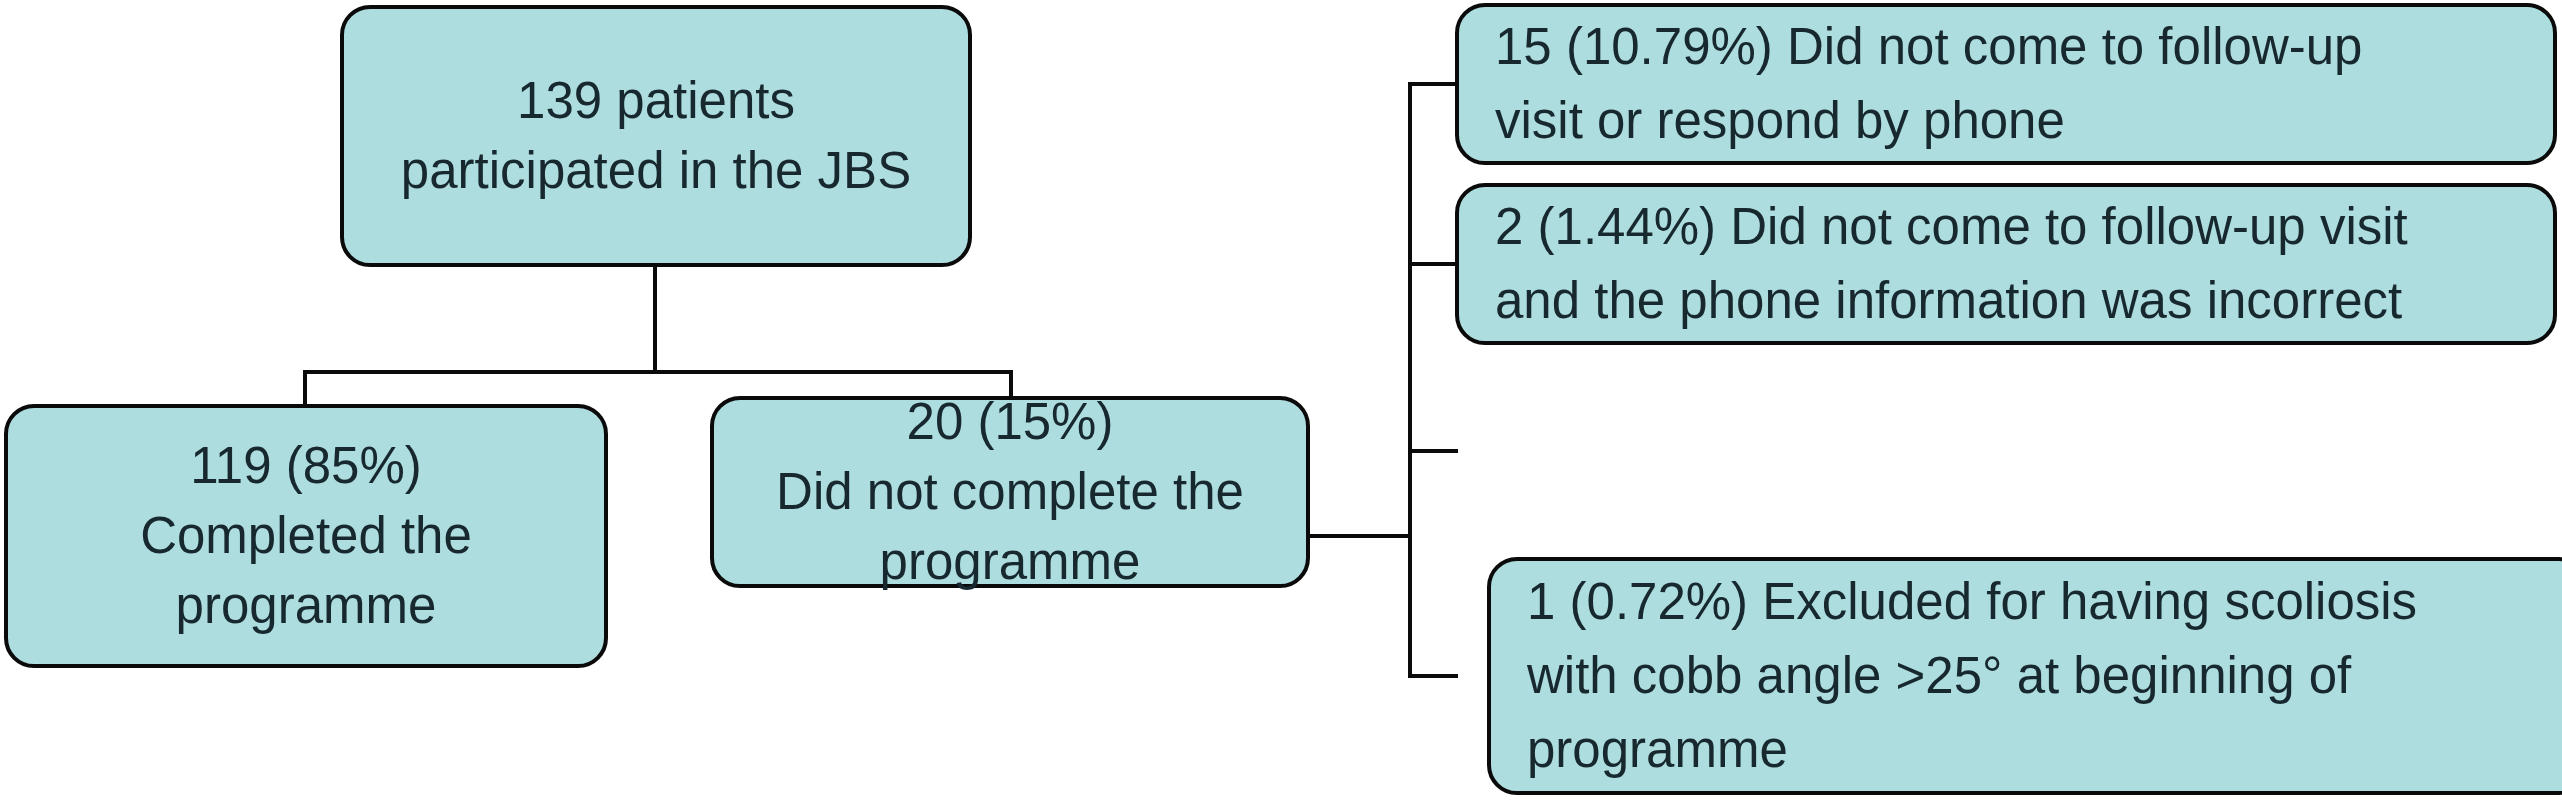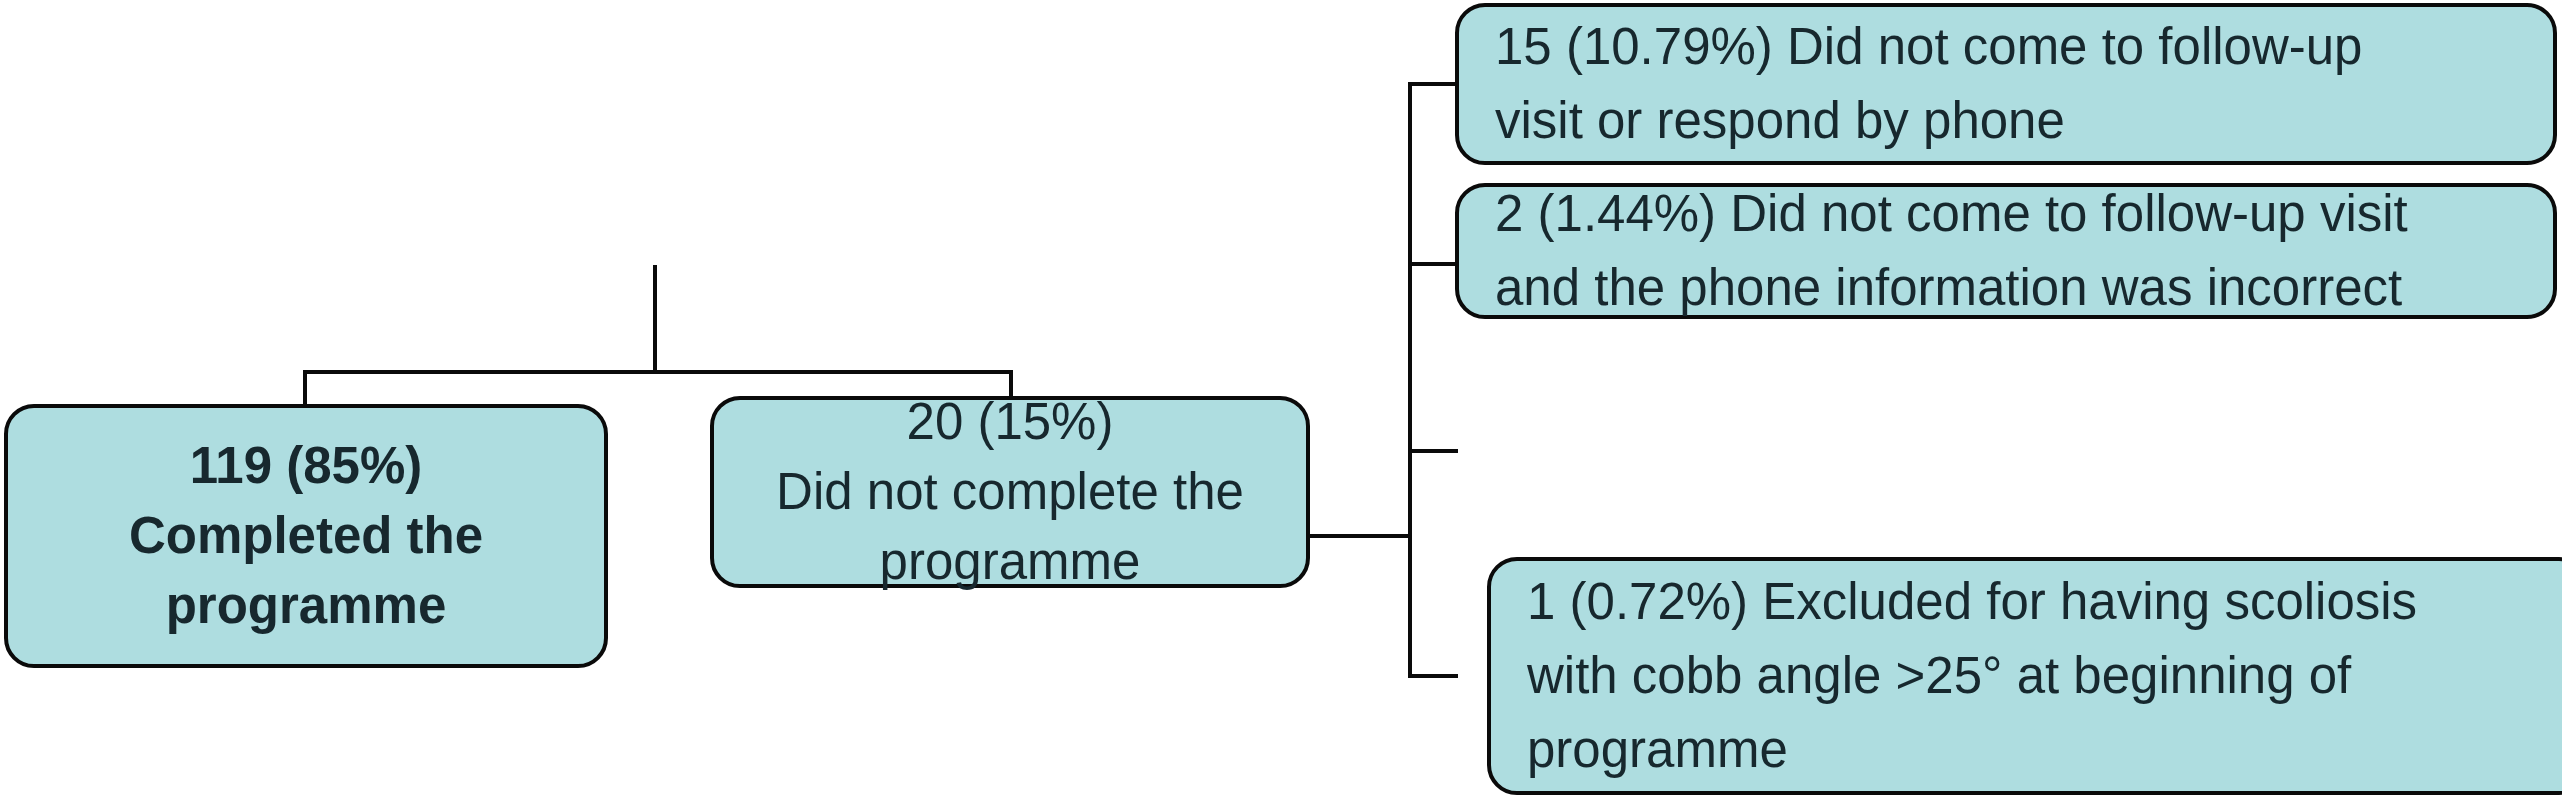--- a/index.html
+++ b/index.html
@@ -41,24 +41,24 @@
     line-height:74px;
     padding:14px 28px 14px 36px;
   }
   .line{
     position:absolute;
     background:var(--connector);
   }
 
   
   .n-root{left:340px;top:5px;width:632px;height:262px;}
-  .n-completed{left:4px;top:404px;width:604px;height:264px;font-weight:bold;}
+  .n-completed{left:4px;top:404px;width:604px;height:264px;}
   .n-notcompleted{left:710px;top:396px;width:600px;height:192px;}
   .n-reason0{left:1455px;top:3px;width:1102px;height:162px;}
-  .n-reason1{left:1455px;top:183px;width:1102px;height:136px;}
+  .n-reason1{left:1455px;top:183px;width:1102px;height:162px;}
   .n-reason2{left:1455px;top:370px;width:1102px;height:163px;}
   .n-reason3{left:1487px;top:557px;width:1102px;height:238px;}
 
   
   .c-root-stub{left:653px;top:265px;width:4px;height:107px;}
   .c-hbar{left:303px;top:370px;width:710px;height:4px;}
   .c-drop-left{left:303px;top:370px;width:4px;height:36px;}
   .c-drop-right{left:1009px;top:370px;width:4px;height:36px;}
   .c-mid-link{left:1308px;top:534px;width:104px;height:4px;}
   .c-spine{left:1408px;top:82px;width:4px;height:596px;}
@@ -76,20 +76,22 @@
   <div class="line c-hbar"></div>
   <div class="line c-drop-left"></div>
   <div class="line c-drop-right"></div>
   <div class="line c-mid-link"></div>
   <div class="line c-spine"></div>
   <div class="line c-branch0"></div>
   <div class="line c-branch1"></div>
   <div class="line c-branch2"></div>
   <div class="line c-branch3"></div>
 
+  <div class="node centered n-root">139 patients
+participated in the JBS</div>
 
   <div class="node centered n-completed">119 (85%)
 Completed the
 programme</div>
 
   <div class="node centered n-notcompleted">20 (15%)
 Did not complete the
 programme</div>
 
   <div class="node leftalign n-reason0">15 (10.79%) Did not come to follow-up

